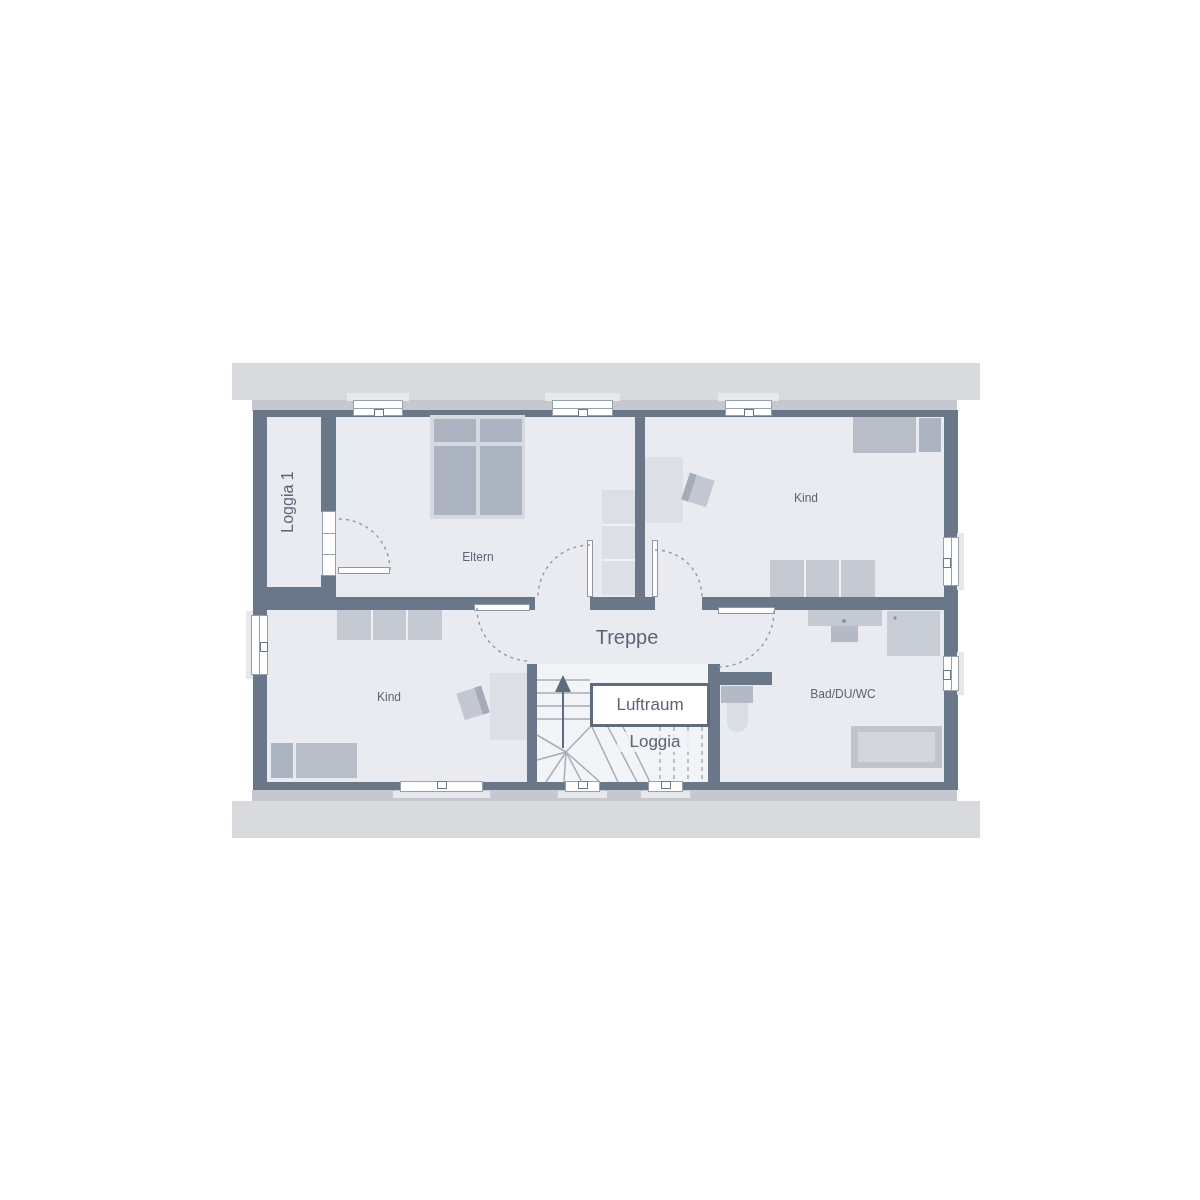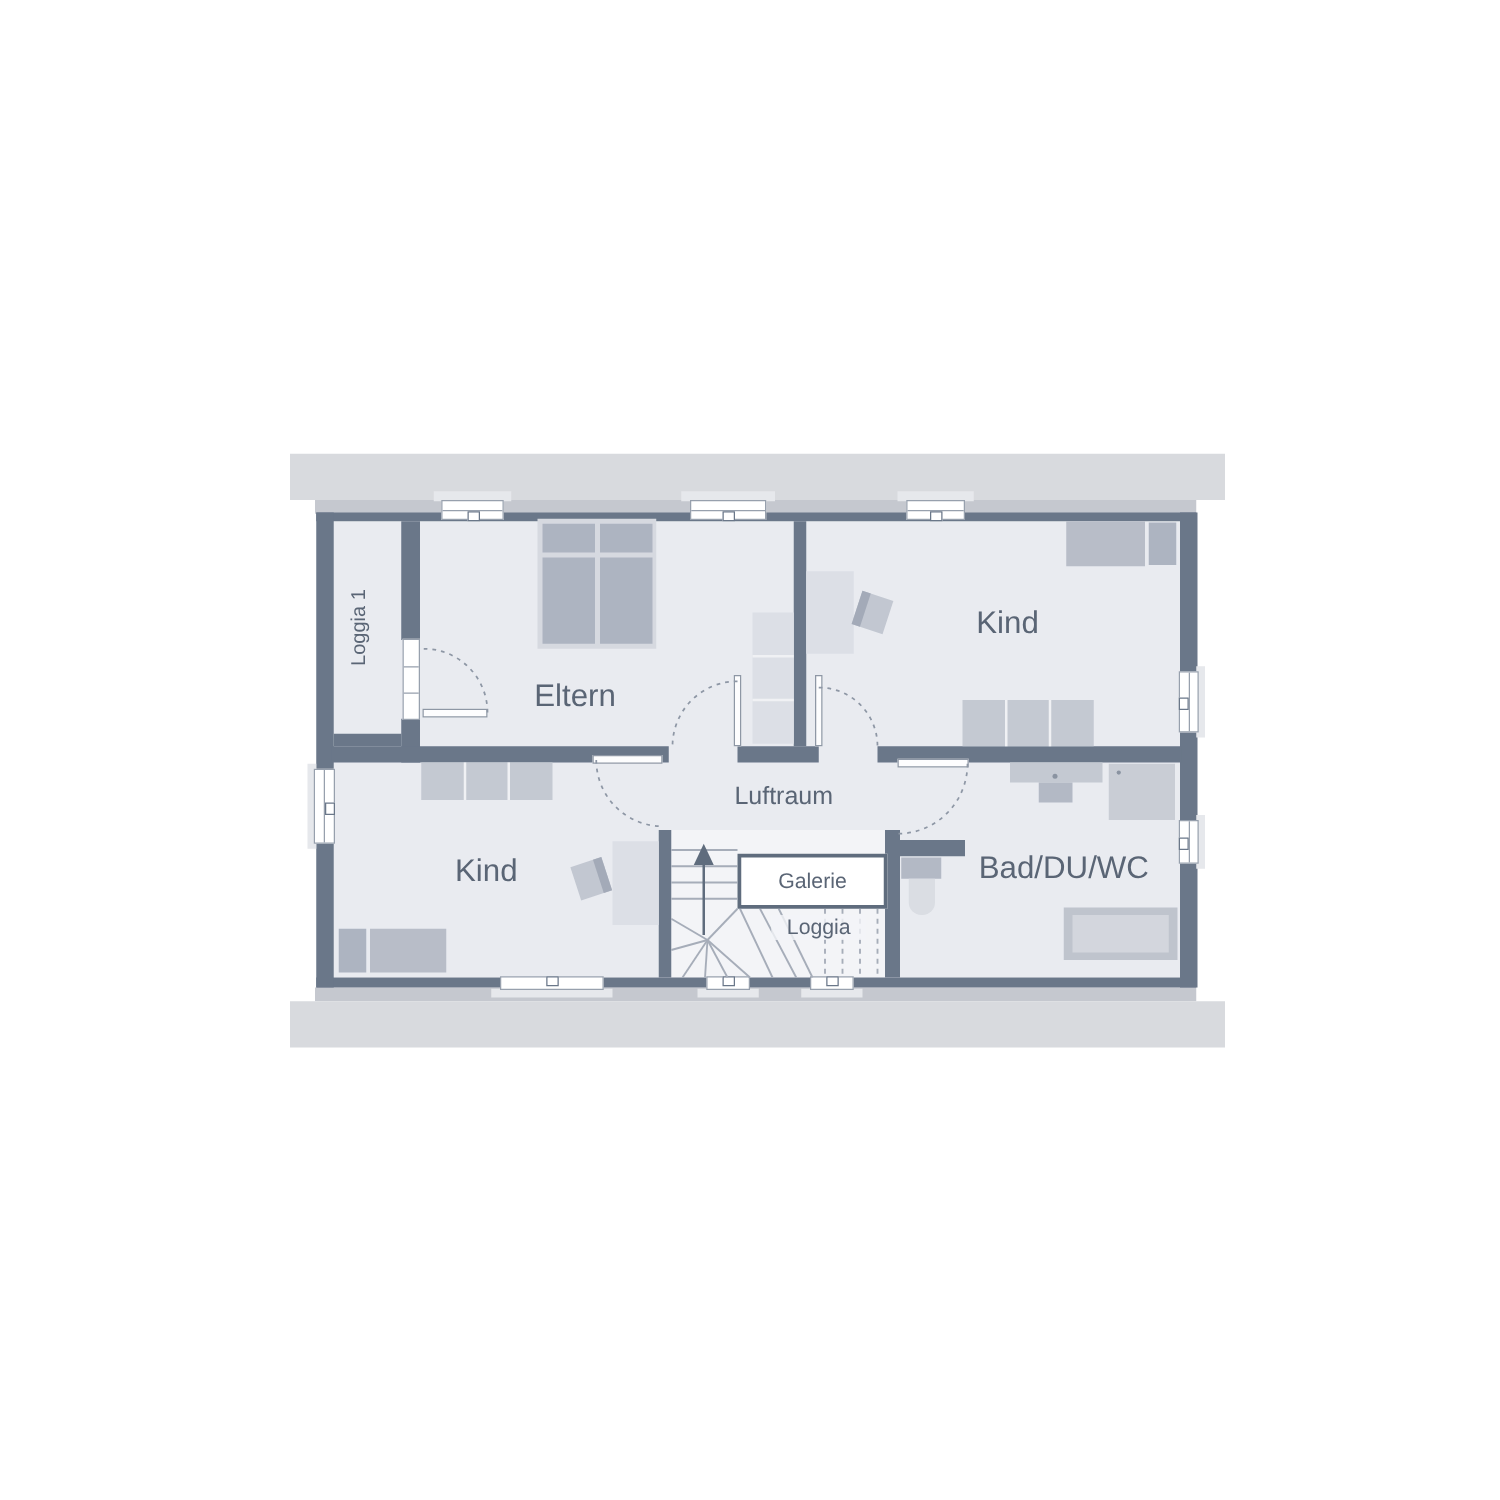--- a/index.html
+++ b/index.html
@@ -13,21 +13,21 @@
   .stairfloor{background:#f3f4f7;}
   .furn-l{background:#dcdfe6;}
   .furn-m{background:#c4c9d2;}
   .furn-d{background:#adb4c1;}
   .furn-matt{background:#b8bdc8;}
   .bedframe{background:#d6d9e0;}
   .win{background:#ffffff;border:1px solid #97a0ad;box-sizing:border-box;}
   .sill{background:#e6e8ec;}
   .handle{position:absolute;background:#fff;border:1.5px solid #6a7789;box-sizing:border-box;}
   .leaf{background:#fdfdfe;border:1px solid #8e97a5;box-sizing:border-box;}
-  .label{color:#5a6575;font-size:25px;text-align:center;line-height:20px;white-space:nowrap;}
+  .label{color:#5a6575;font-size:12px;text-align:center;line-height:20px;white-space:nowrap;}
   .label.big{font-size:20px;}
   .label.small{font-size:17px;}
   #luftraum-box{background:#ffffff;border:3px solid #5f6c7d;box-sizing:border-box;
                 display:flex;align-items:center;justify-content:center;}
   #treppe-label{background:rgba(243,244,247,.8);padding:0 3px;}
   svg{pointer-events:none;}
 </style>
 </head>
 <body>
 
@@ -182,24 +182,24 @@
       <line x1="563" y1="690" x2="563" y2="748" stroke="#5f6c7d" stroke-width="2"></line>
       <polygon points="563,675 555,692 571,692" fill="#5f6c7d"></polygon>
     </g>
     <g fill="#8a93a1">
       <circle cx="844" cy="621" r="2"></circle>
       <circle cx="895" cy="618" r="1.7"></circle>
     </g>
   </svg>
 
   <div id="luftraum-box" class="abs" style="left:590px;top:683px;width:120px;height:44px;">
-    <span class="label small">Galerie</span>
+    <span class="label small">Luftraum</span>
   </div>
 
   <div class="abs label" style="left:232px;top:492px;width:112px;height:20px;font-size:16px;transform:rotate(-90deg);">Loggia 1</div>
-  <div class="abs label" style="left:400px;top:547px;width:120px;">Eltern</div>
+  <div class="abs label" style="left:418px;top:547px;width:120px;">Eltern</div>
   <div class="abs label" style="left:746px;top:488px;width:120px;">Kind</div>
   <div class="abs label" style="left:329px;top:687px;width:120px;">Kind</div>
-  <div class="abs label big" style="left:567px;top:627px;width:120px;">Luftraum</div>
+  <div class="abs label big" style="left:567px;top:627px;width:120px;">Treppe</div>
   <div class="abs label small" id="treppe-label" style="left:617px;top:732px;width:70px;">Loggia</div>
   <div class="abs label" style="left:783px;top:684px;width:120px;">Bad/DU/WC</div>
 
 </div>
 
 </body></html>

